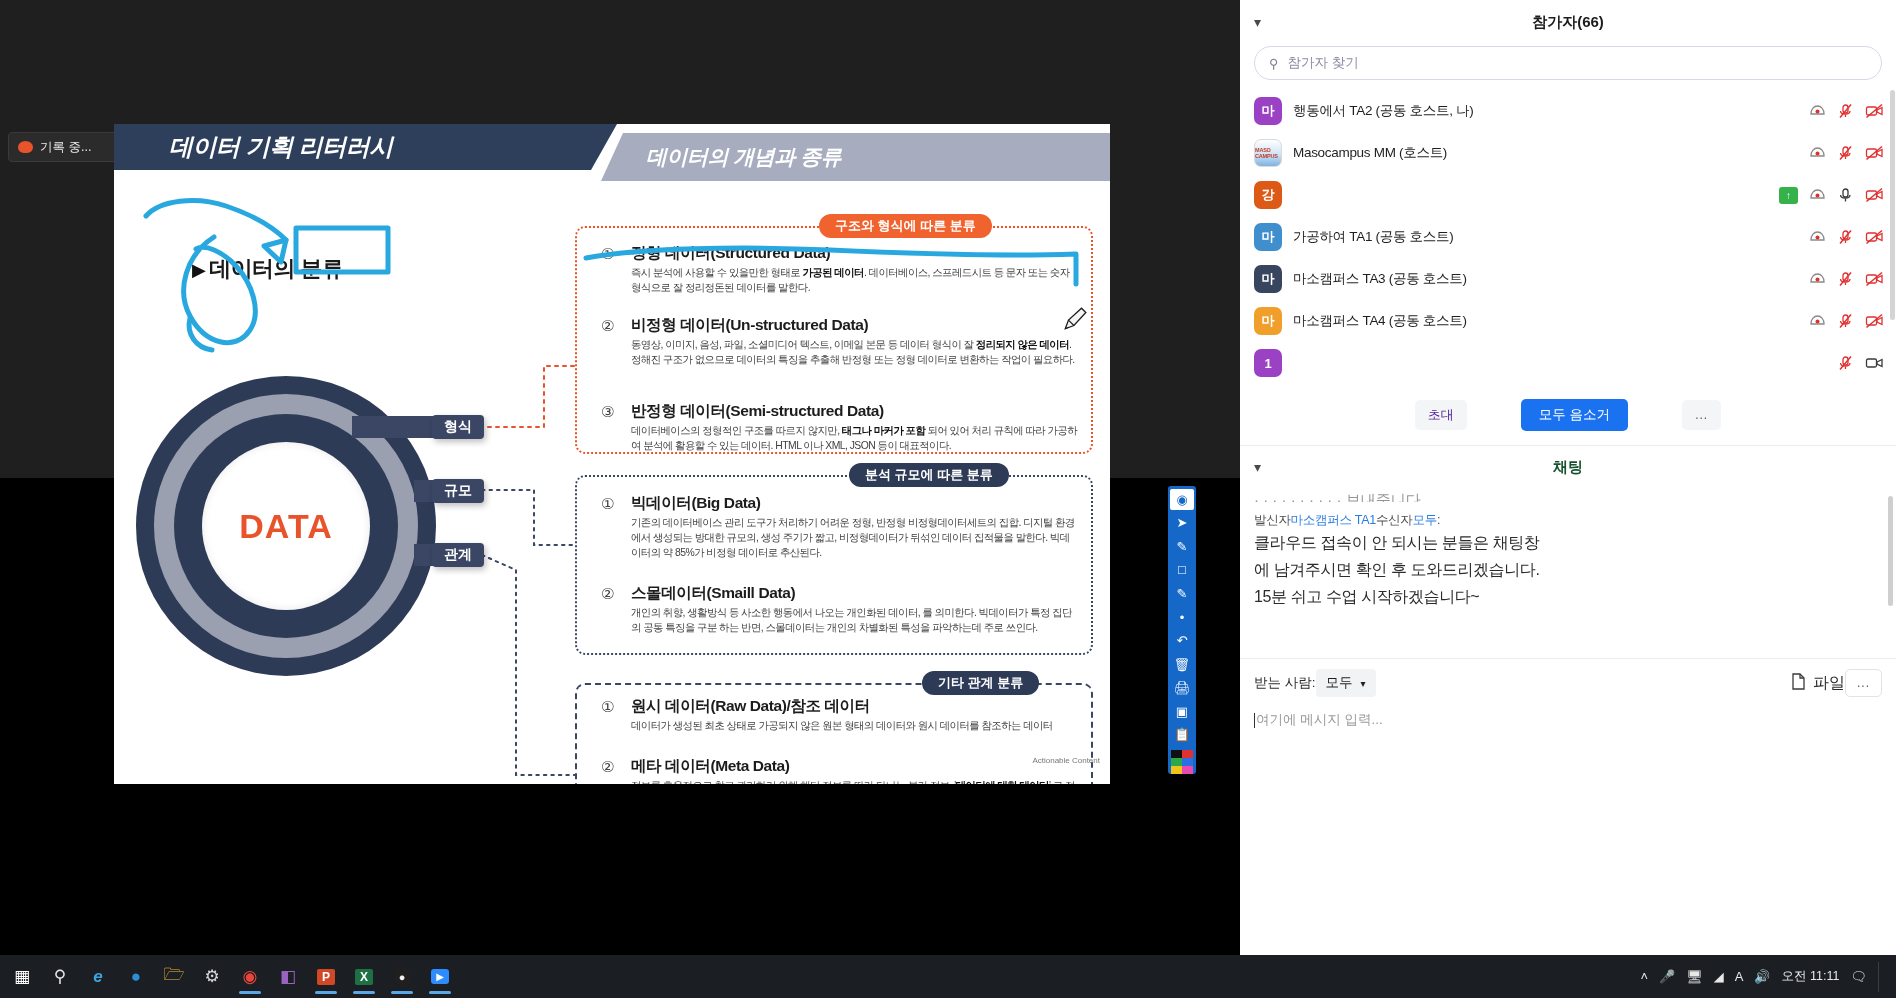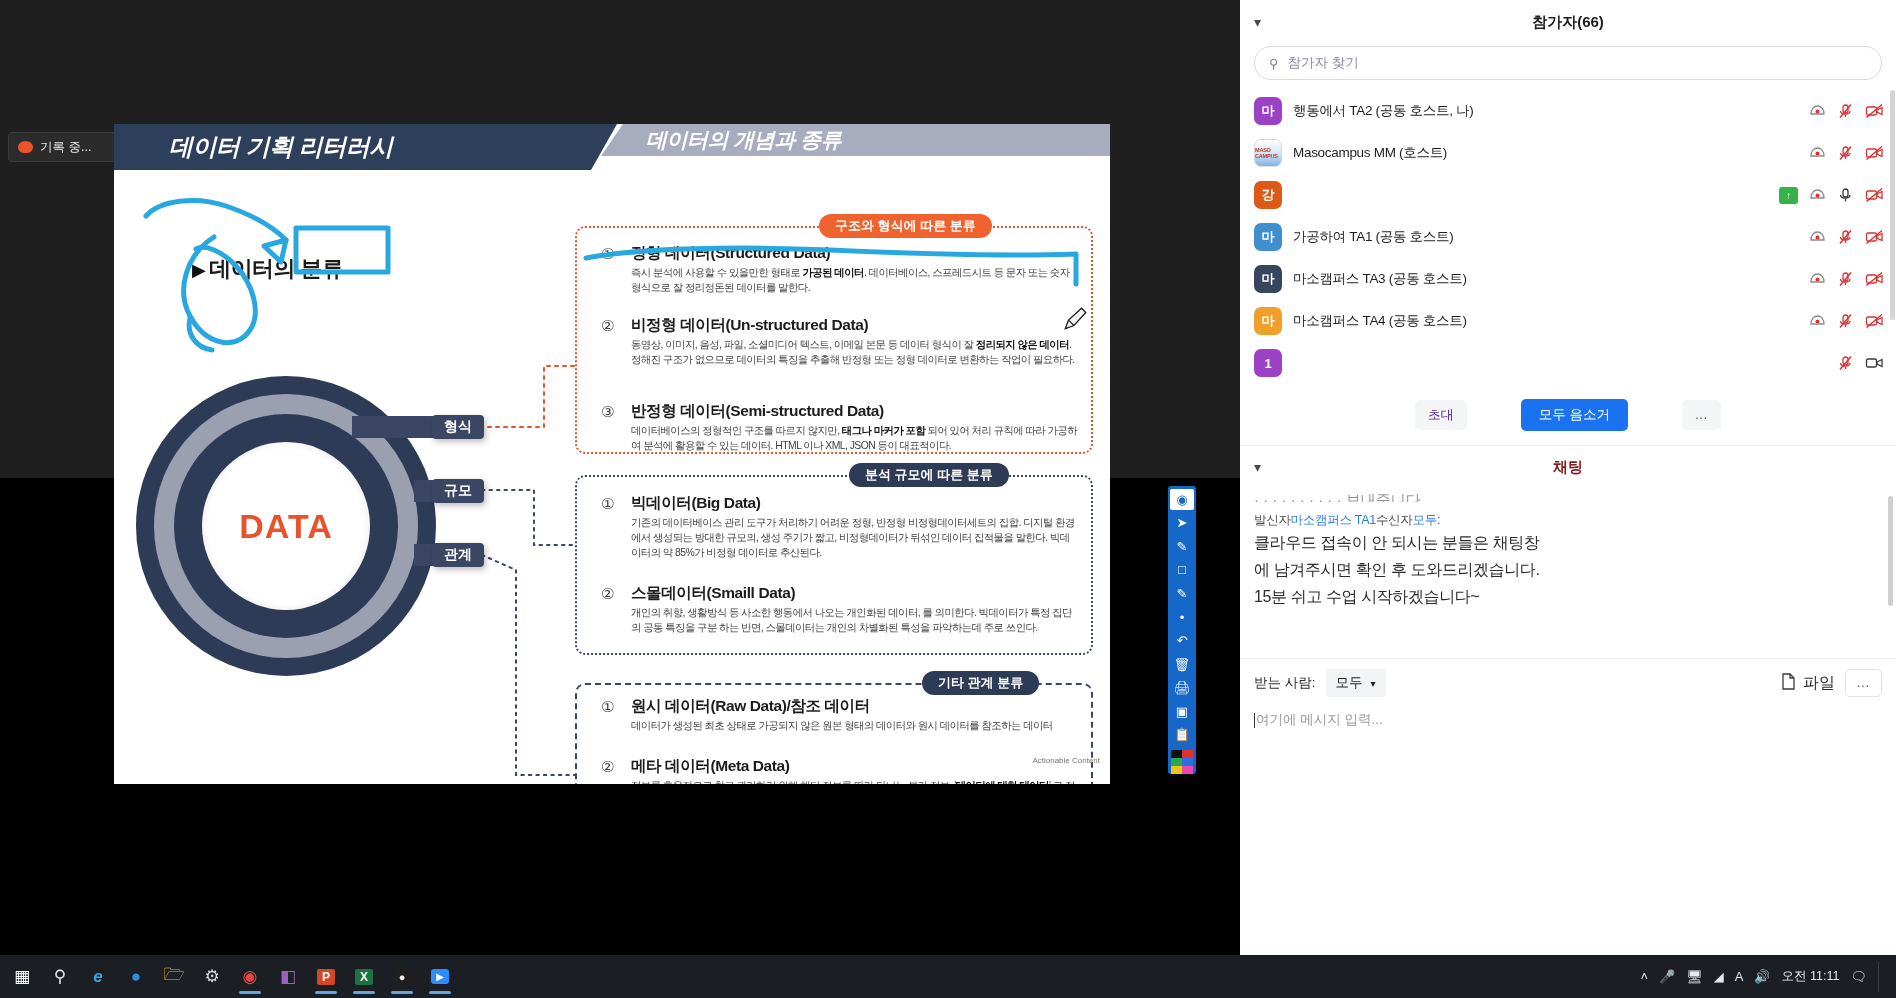--- a/index.html
+++ b/index.html
@@ -26,21 +26,21 @@
   
   .slide { position:absolute; left:114px; top:124px; width:996px; height:660px; background:#fff; overflow:hidden; }
   .slide-hdr { position:relative; height:46px;font-style:italic; }
   .hdr-blue {
     position:absolute; left:0; top:0; width:503px; height:46px; background:#2e3f5c;
     clip-path: polygon(0 0, 100% 0, calc(100% - 26px) 100%, 0 100%);
     display:flex; align-items:center;
   }
   .hdr-blue span { color:#fff; font-size:24px; font-weight:bold; letter-spacing:-0.5px; margin-left:55px; }
   .hdr-grey {
-    position:absolute; left:487px; top:0; width:509px; height:32px; background:#a7acbf;
+    position:absolute; left:487px; top:9px; width:509px; height:48px; background:#a7acbf;
     clip-path: polygon(22px 0, 100% 0, 100% 100%, 0 100%);
     display:flex; align-items:center;
   }
   .hdr-grey span { color:#fff; font-size:21px; font-weight:bold; letter-spacing:-0.5px; margin-left:45px; }
 
   .slide-body { position:relative; width:996px; height:614px; }
 
   .sec-title { position:absolute; left:78px; top:84px; font-size:22px; font-weight:bold; color:#1a1a1a; letter-spacing:-0.6px; }
   .sec-title .tri { color:#111; font-size:18px; margin-right:4px; }
 
@@ -138,30 +138,30 @@
       border-bottom:1px solid #ececec; }
   .btn-ghost { background:#f4f5f7; border:none; border-radius:5px; color:#4c1d95; font-size:13px;
       padding:6px 13px; font-family:inherit; }
   .btn-primary { background:#1a72f0; border:none; border-radius:5px; color:#fff; font-size:13.5px;
       padding:7px 18px; font-family:inherit; }
   .btn-dots { background:#f4f5f7; border:none; border-radius:5px; color:#555; font-size:12px;
       padding:8px 13px; font-family:inherit; letter-spacing:1px; }
 
   .c-head { position:relative; height:42px; display:flex; align-items:center; justify-content:center; }
   .c-head .chev { position:absolute; left:14px; top:13px; color:#4a4a4a; font-size:14px; }
-  .c-head .ttl { font-size:15px; font-weight:bold; color:#7f1d1d; }
+  .c-head .ttl { font-size:15px; font-weight:bold; color:#14532d; }
 
   .chat-body { position:relative; padding:0 14px; height:170px; overflow:hidden; }
   .chat-clip { color:#3c3c3c; font-size:15px; line-height:1.6; opacity:.55; white-space:nowrap; overflow:hidden; height:14px;}
   .chat-meta { font-size:12.5px; color:#4d4d4d; margin-top:10px; letter-spacing:-0.3px;}
   .chat-meta .who { color:#2a7be4; }
   .chat-msg { font-size:16px; color:#2b2b2b; line-height:1.62; letter-spacing:-0.4px; margin-top:1px; }
   .chat-scroll { position:absolute; right:3px; top:8px; width:5px; height:110px; background:#cfcfcf; border-radius:3px;}
 
-  .chat-toolbar { border-top:1px solid #ececec; display:flex; align-items:center; padding:10px 14px; gap:10px; }
+  .chat-toolbar { border-top:1px solid #ececec; display:flex; align-items:center; padding:10px 14px; }
   .to-lbl { font-size:13.5px; color:#2b2b2b; }
   .to-sel { background:#f2f3f5; border-radius:4px; padding:5px 10px; font-size:13.5px; color:#1f1f1f;
       display:flex; align-items:center; gap:8px; }
   .file-btn { margin-left:auto; display:flex; align-items:center; gap:7px; font-size:16px; color:#2b2b2b; }
   .more-btn { background:#fff; border:1px solid #e3e3e3; border-radius:5px; padding:6px 11px; color:#555; font-size:12px; letter-spacing:1px;}
 
   .chat-input { padding:4px 14px; font-size:13.5px; color:#9a9a9a; display:flex; align-items:center; }
   .caret { width:1px; height:15px; background:#333; margin-right:1px; }
 
   .panel-scrollbar { position:absolute; right:1px; top:90px; width:5px; height:230px; background:#d4d4d4; border-radius:3px;}

